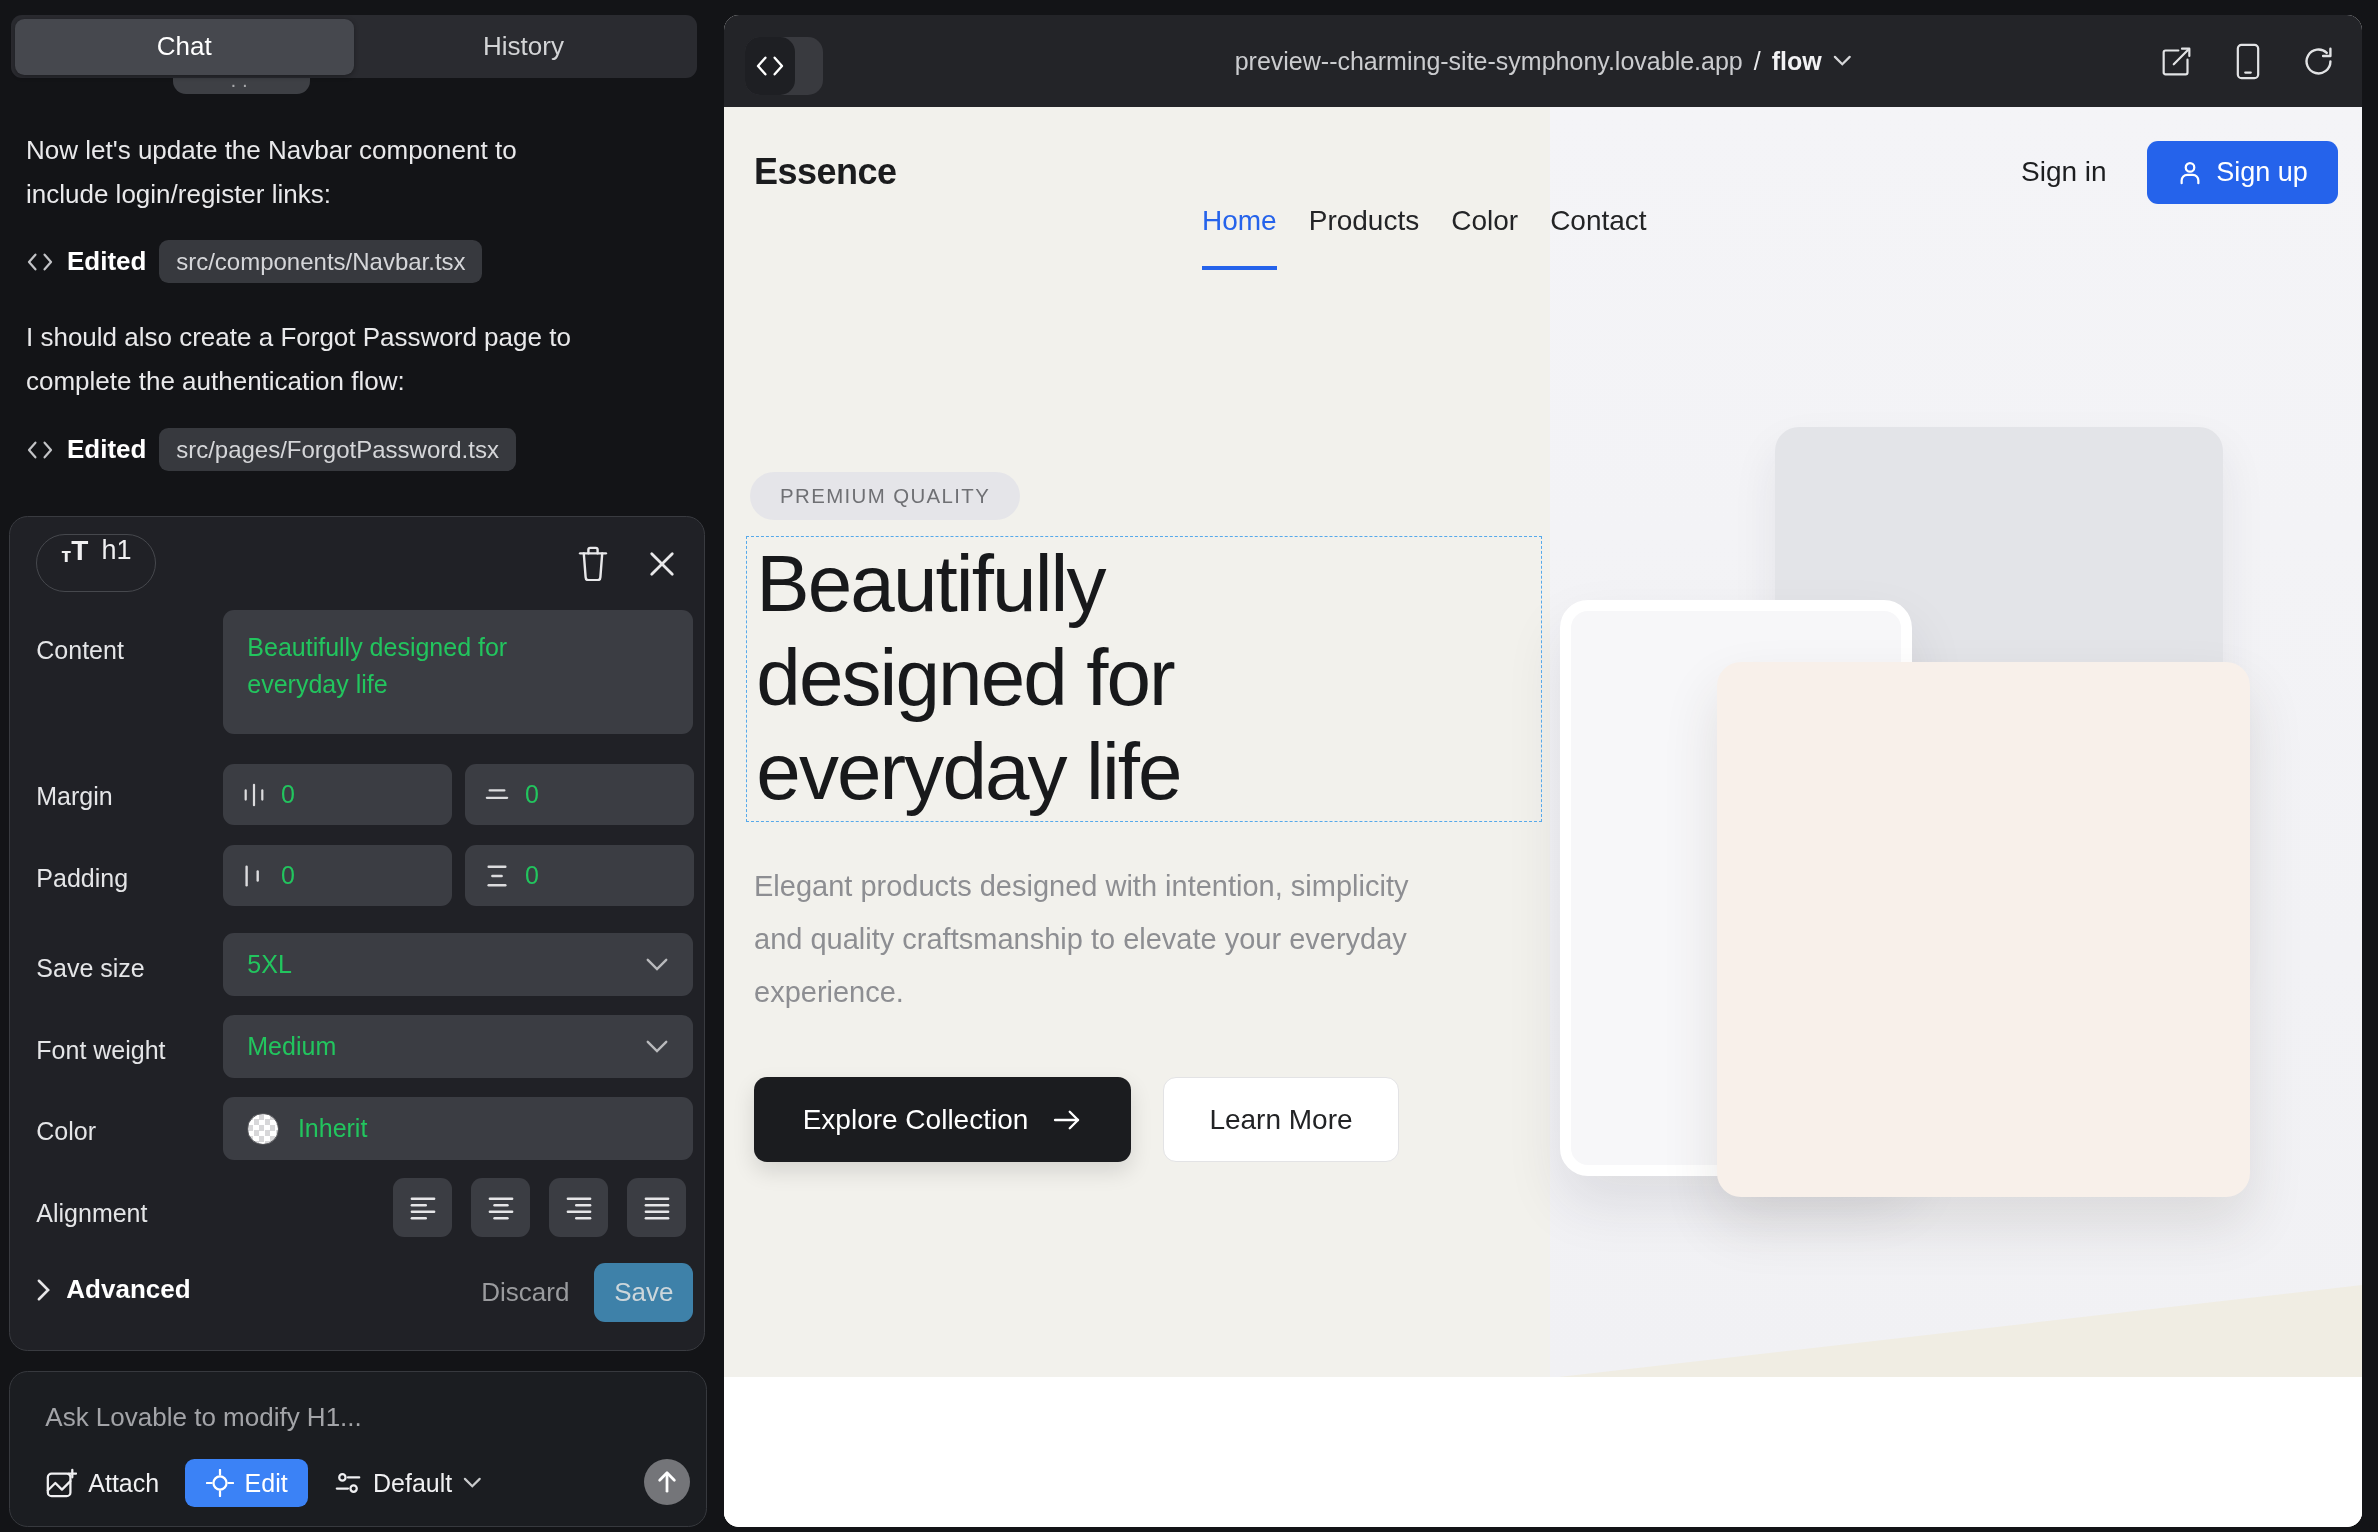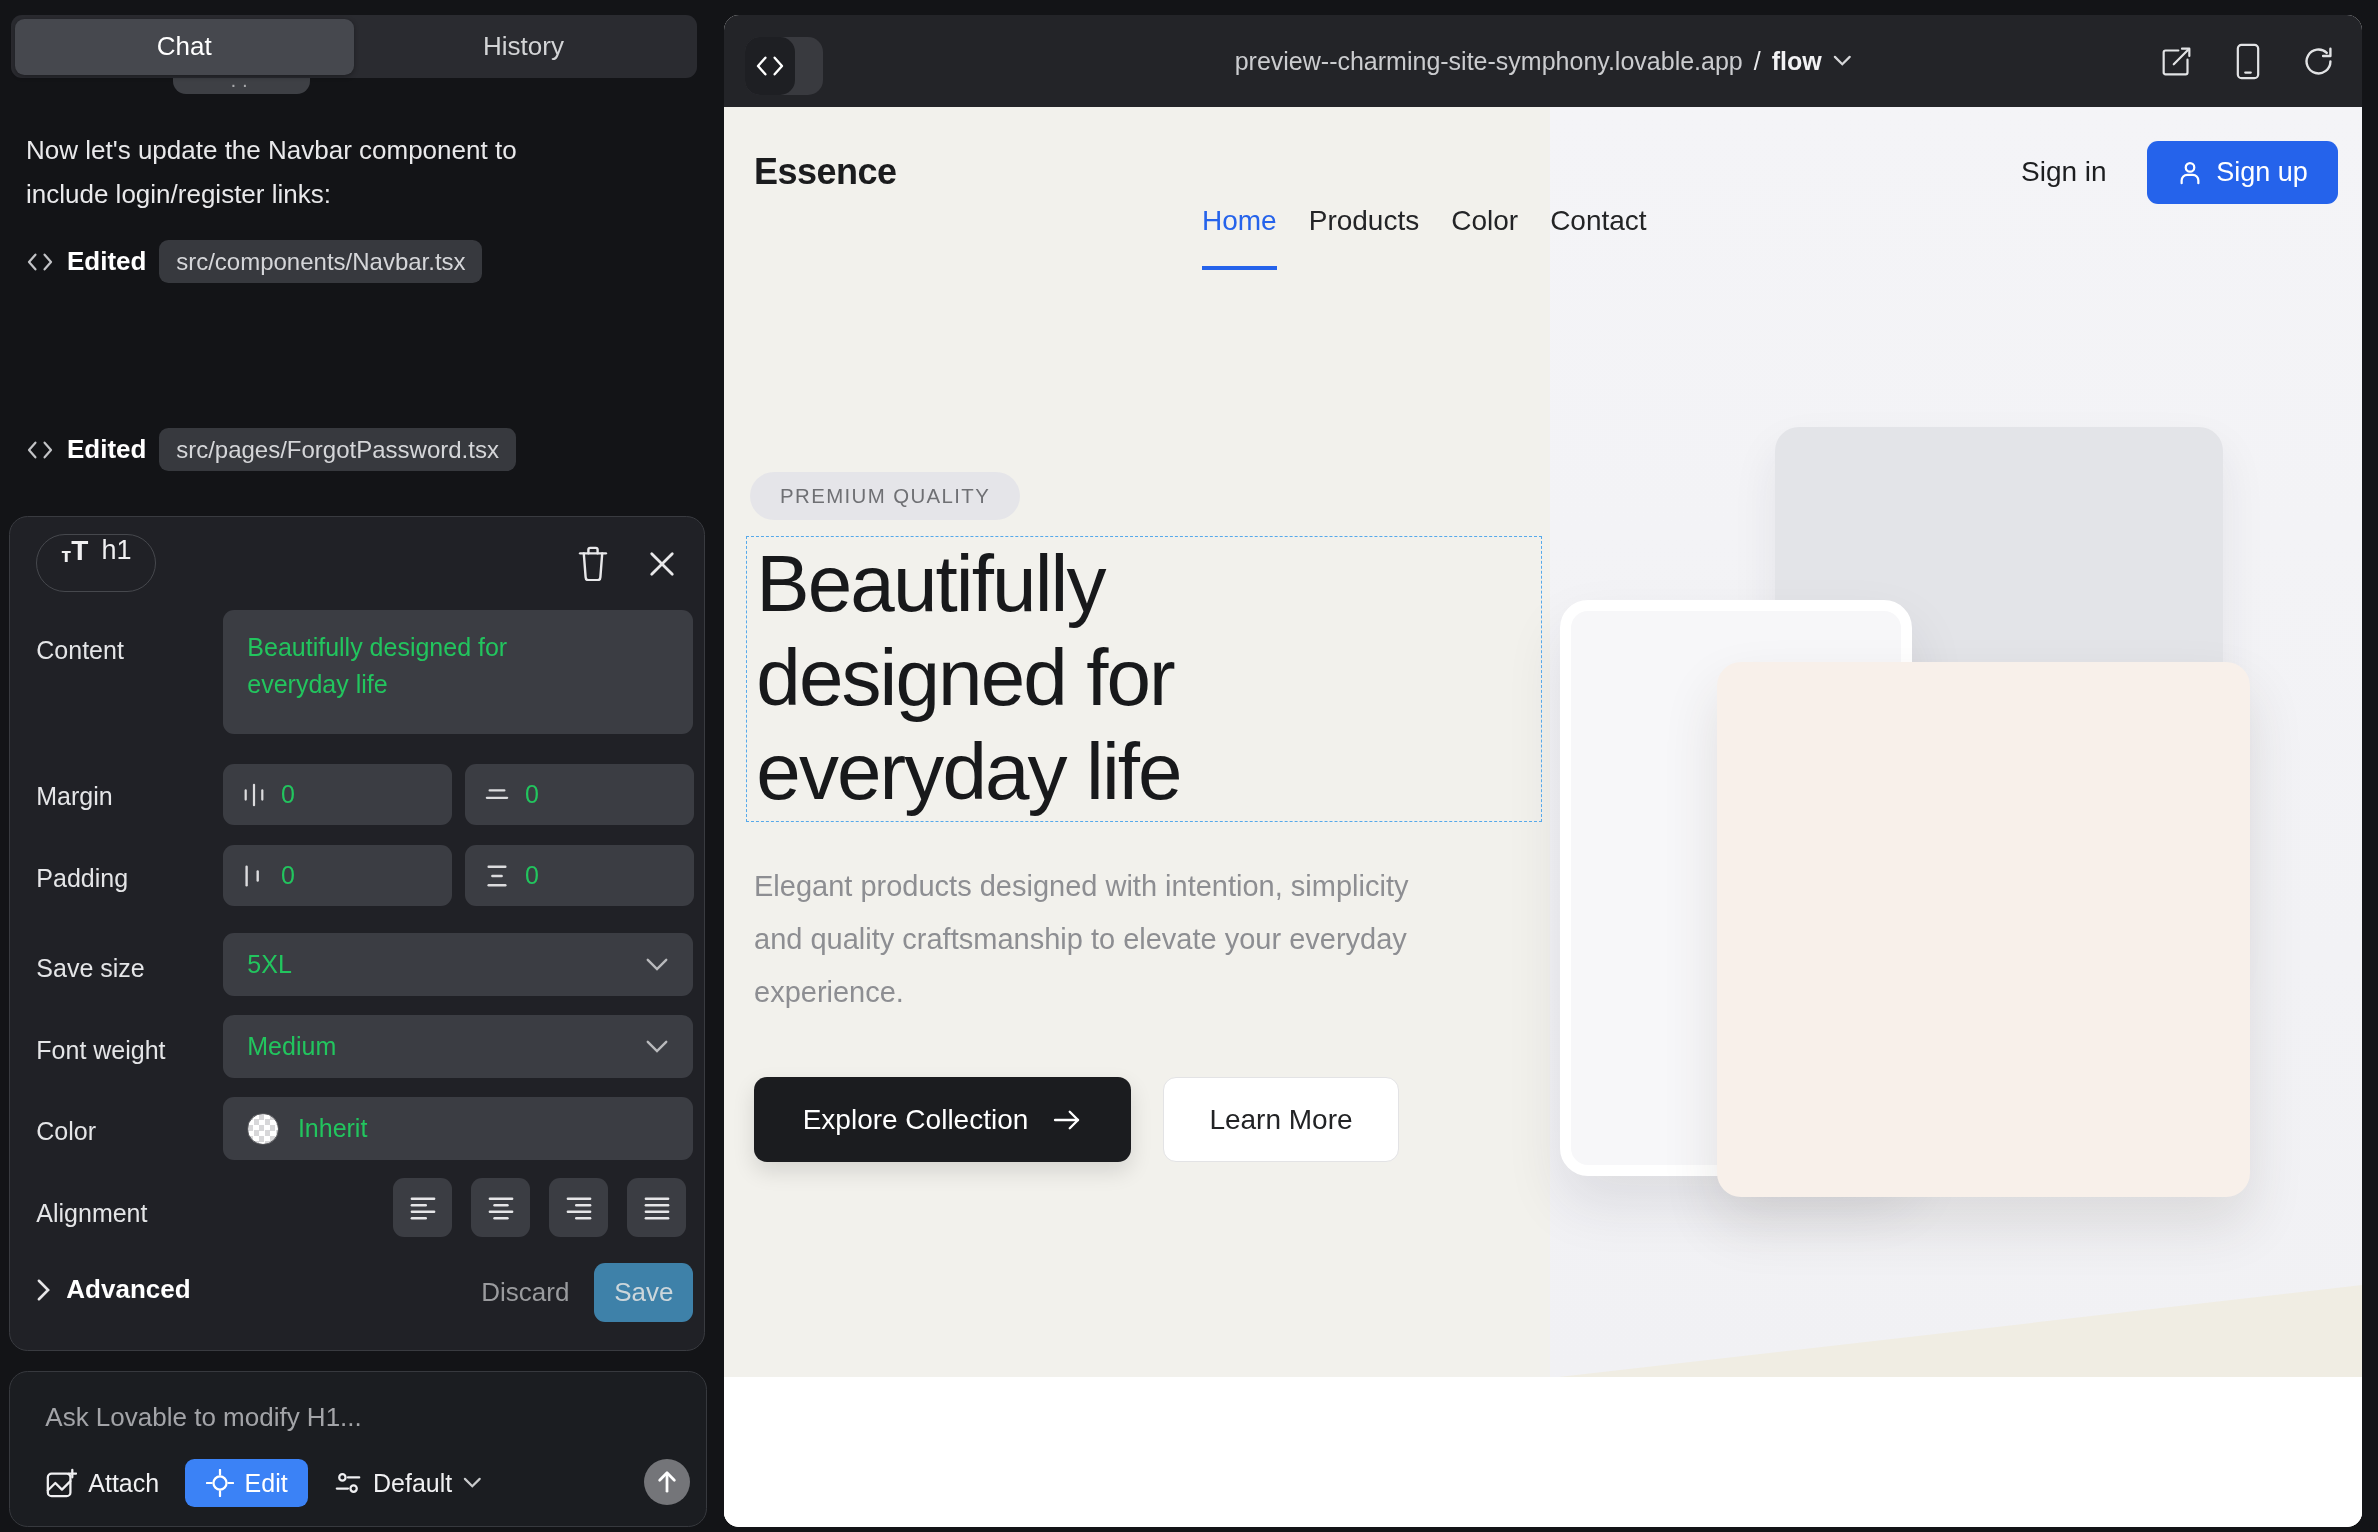--- a/index.html
+++ b/index.html
@@ -110,20 +110,21 @@
       <span class="code-glyph">
         <svg width="28" height="22" viewBox="0 0 30 24" fill="none" stroke="#c3c4c7" stroke-width="2.4" stroke-linecap="round" stroke-linejoin="round">
             <path d="M10 4 L3 12 L10 20"></path>
             <path d="M20 4 L27 12 L20 20"></path>
           </svg>
       </span>
       <span class="edited-label">Edited</span>
       <span class="file-chip">src/components/Navbar.tsx</span>
     </div>
 
+    <div class="msg" style="top:315px;">I should also create a Forgot Password page to complete the authentication flow:</div>
 
     <div class="edited-row" style="top:427px;">
       <span class="code-glyph">
         <svg width="28" height="22" viewBox="0 0 30 24" fill="none" stroke="#c3c4c7" stroke-width="2.4" stroke-linecap="round" stroke-linejoin="round">
             <path d="M10 4 L3 12 L10 20"></path>
             <path d="M20 4 L27 12 L20 20"></path>
           </svg>
       </span>
       <span class="edited-label">Edited</span>
       <span class="file-chip">src/pages/ForgotPassword.tsx</span>

